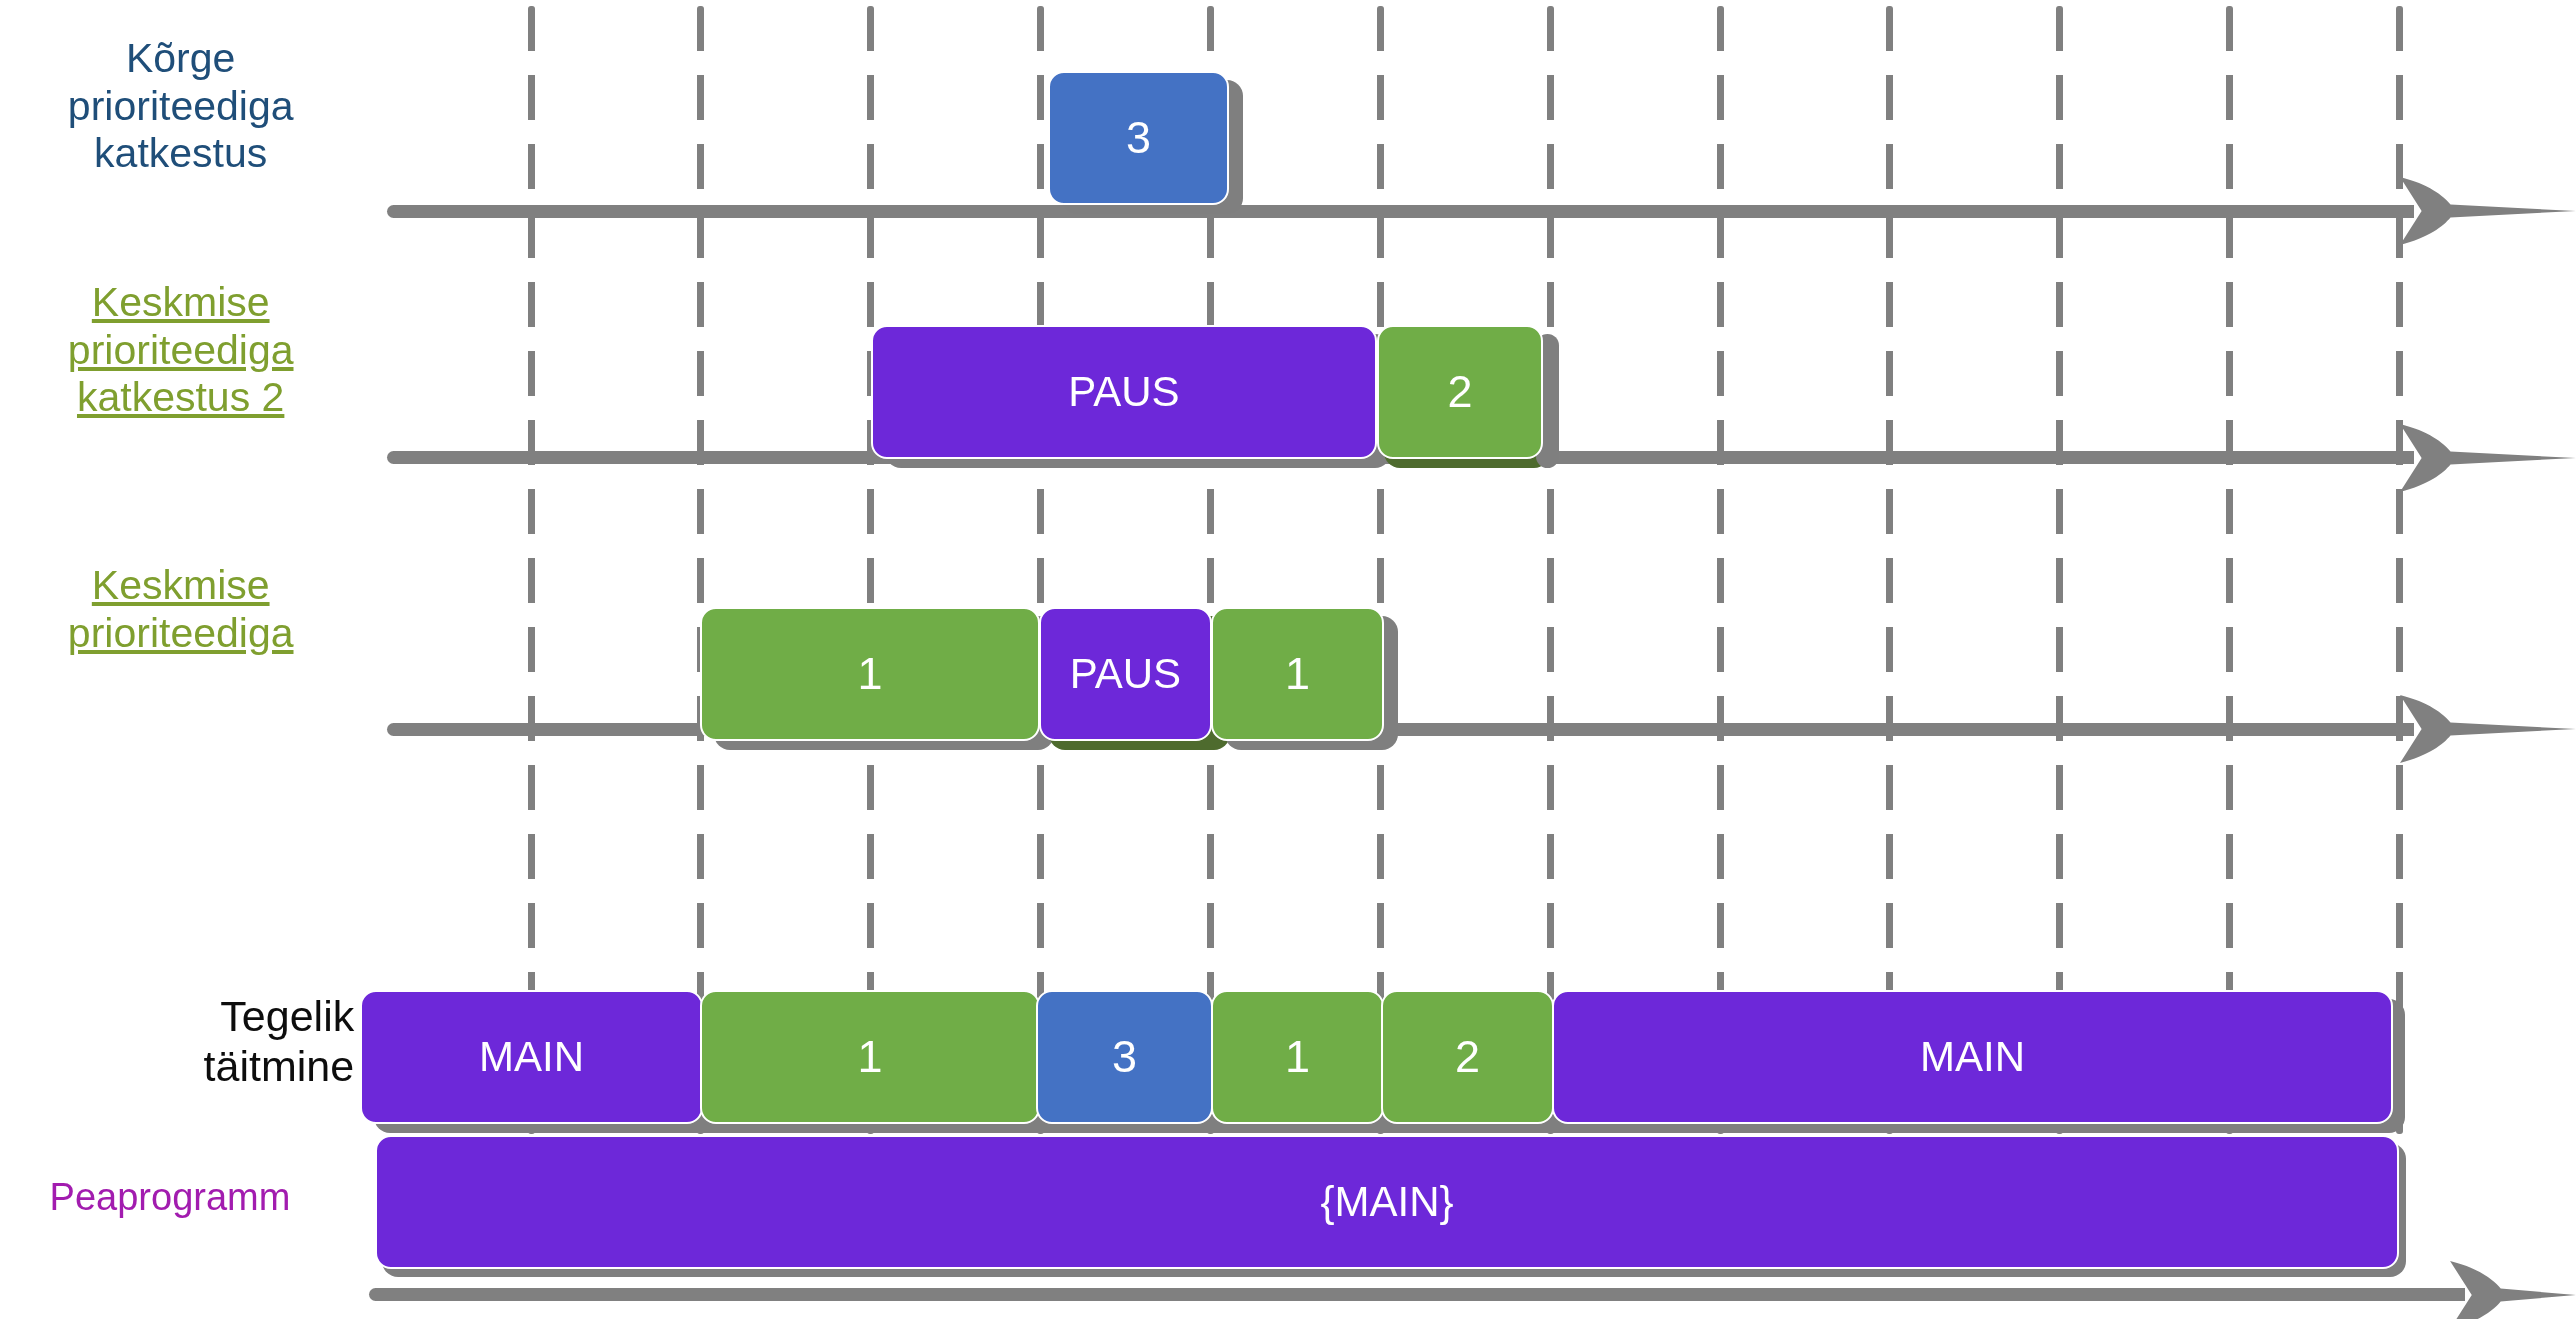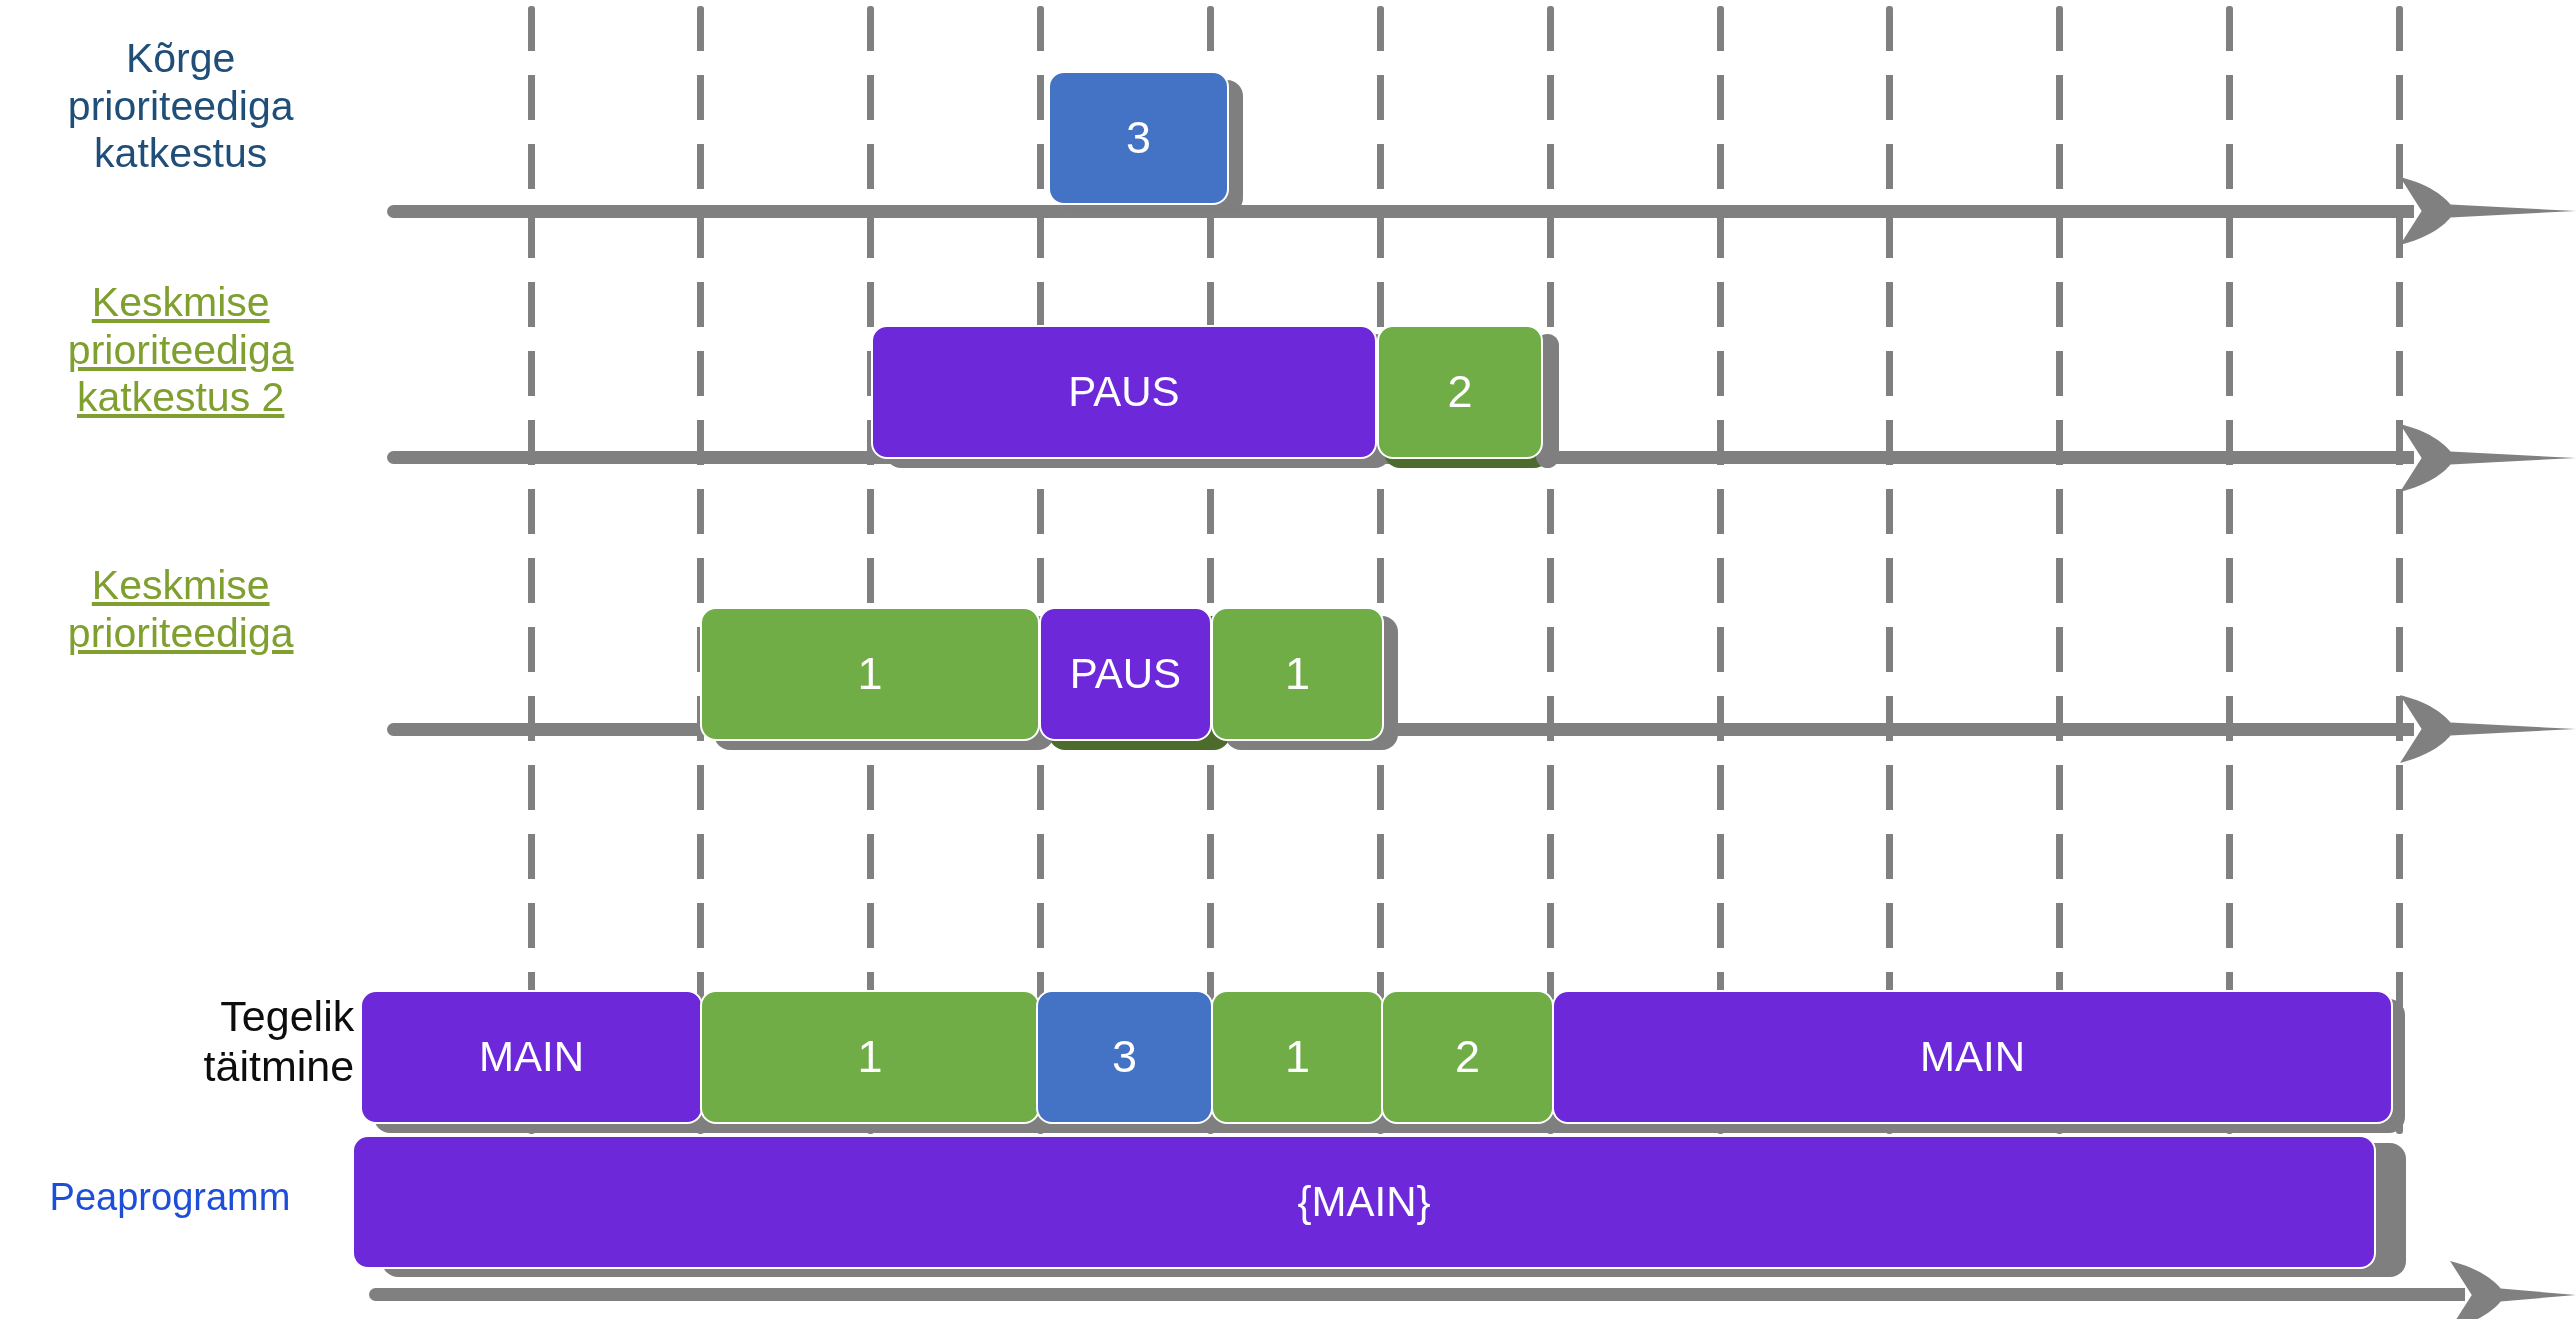--- a/index.html
+++ b/index.html
@@ -3,21 +3,21 @@
 <meta charset="utf-8">
 <style>
   html,body{margin:0;padding:0;background:#ffffff;}
   body{font-family:"Liberation Sans",sans-serif;}
   #stage{position:relative;width:2576px;height:1320px;background:#fff;overflow:hidden;}
 
   .label{position:absolute;text-align:center;line-height:1.16;font-weight:400;}
   .label.blue{color:#1F4E79;}
   .label.green{color:#7F9F2F;text-decoration:underline;}
   .label.black{color:#0d0d0d;text-align:right;}
-  .label.gray{color:#1d4ed8;}
+  .label.gray{color:#a21caf;}
 
   .gridline{position:absolute;width:6.5px;background:transparent;
     background-image:linear-gradient(to bottom,#808080 0,#808080 45px,transparent 45px,transparent 69px);
     background-size:6.5px 69px;border-radius:2.9px;}
 
   .axis{position:absolute;height:13px;background:#808080;border-radius:6.5px 0 0 6.5px;}
 
   .blk{position:absolute;border-radius:16px;box-sizing:border-box;
        display:flex;align-items:center;justify-content:center;
        color:#ffffff;font-weight:400;border:2.2px solid #ffffff;}
@@ -115,16 +115,16 @@
   <div class="shadow" style="left:374px;top:999px;width:2031px;height:134px;border-radius:16px;"></div>
 
   <div class="blk gray" style="left:360px;top:990px;width:343px;height:134px;font-size:42px;">MAIN</div>
   <div class="blk green" style="left:700px;top:990px;width:340px;height:134px;font-size:45px;">1</div>
   <div class="blk blue" style="left:1036px;top:990px;width:177px;height:134px;font-size:45px;">3</div>
   <div class="blk green" style="left:1211px;top:990px;width:173px;height:134px;font-size:45px;">1</div>
   <div class="blk green" style="left:1381px;top:990px;width:173px;height:134px;font-size:45px;">2</div>
   <div class="blk gray" style="left:1552px;top:990px;width:841px;height:134px;font-size:42px;">MAIN</div>
 
   <div class="shadow" style="left:382px;top:1143px;width:2024px;height:134px;border-radius:16px;"></div>
-  <div class="blk gray" style="left:352px;top:1135px;width:2024px;height:134px;font-size:42px;">{MAIN}</div>
+  <div class="blk gray" style="left:375px;top:1135px;width:2024px;height:134px;font-size:42px;">{MAIN}</div>
 
 </div>
 
 
 </body></html>

